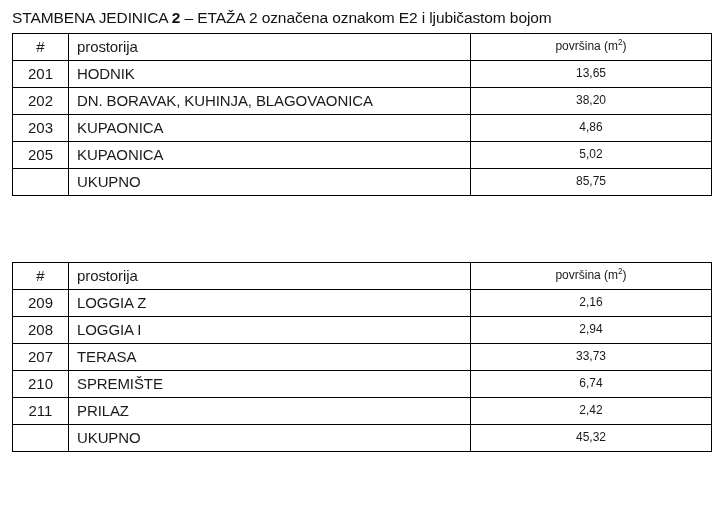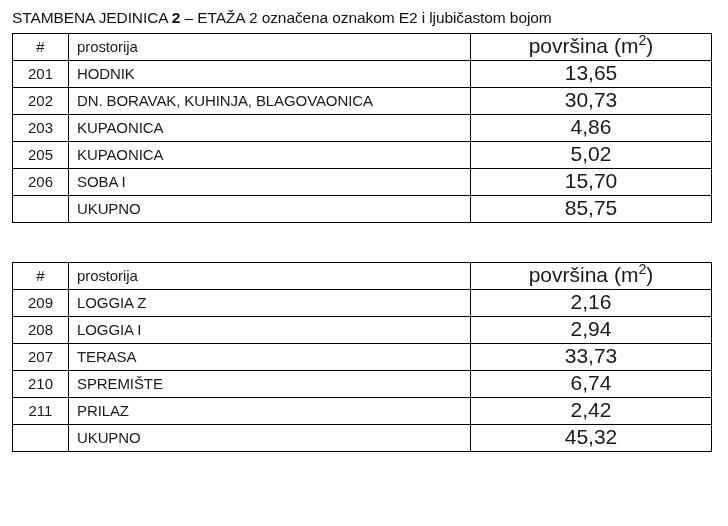--- a/index.html
+++ b/index.html
@@ -68,21 +68,21 @@
     font-size: 15px;
   }
   .c-name {
     text-align: left;
     padding-left: 8px !important;
     font-size: 15px;
     letter-spacing: -0.1px;
   }
   .c-area {
     text-align: center;
-    font-size: 21px;
+    font-size: 12px;
   }
   th.c-num, th.c-name, th.c-area {
     font-weight: normal;
   }
   .total-label,
   .total-value {
     font-weight: normal;
   }
   .total-value {
     font-weight: bold;
@@ -116,36 +116,31 @@
       </thead>
       <tbody>
         <tr>
           <td class="c-num">201</td>
           <td class="c-name">HODNIK</td>
           <td class="c-area">13,65</td>
         </tr>
         <tr>
           <td class="c-num">202</td>
           <td class="c-name">DN. BORAVAK, KUHINJA, BLAGOVAONICA</td>
-          <td class="c-area">30,73</td>
+          <td class="c-area">38,20</td>
         </tr>
         <tr>
           <td class="c-num">203</td>
           <td class="c-name">KUPAONICA</td>
           <td class="c-area">4,86</td>
         </tr>
         <tr>
           <td class="c-num">205</td>
           <td class="c-name">KUPAONICA</td>
           <td class="c-area">5,02</td>
-        </tr>
-        <tr>
-          <td class="c-num">206</td>
-          <td class="c-name">SOBA I</td>
-          <td class="c-area">15,70</td>
         </tr>
         <tr>
           <td class="c-num"></td>
           <td class="c-name total-label">UKUPNO</td>
           <td class="c-area total-value">85,75</td>
         </tr>
       </tbody>
     </table>
   </div>
 

